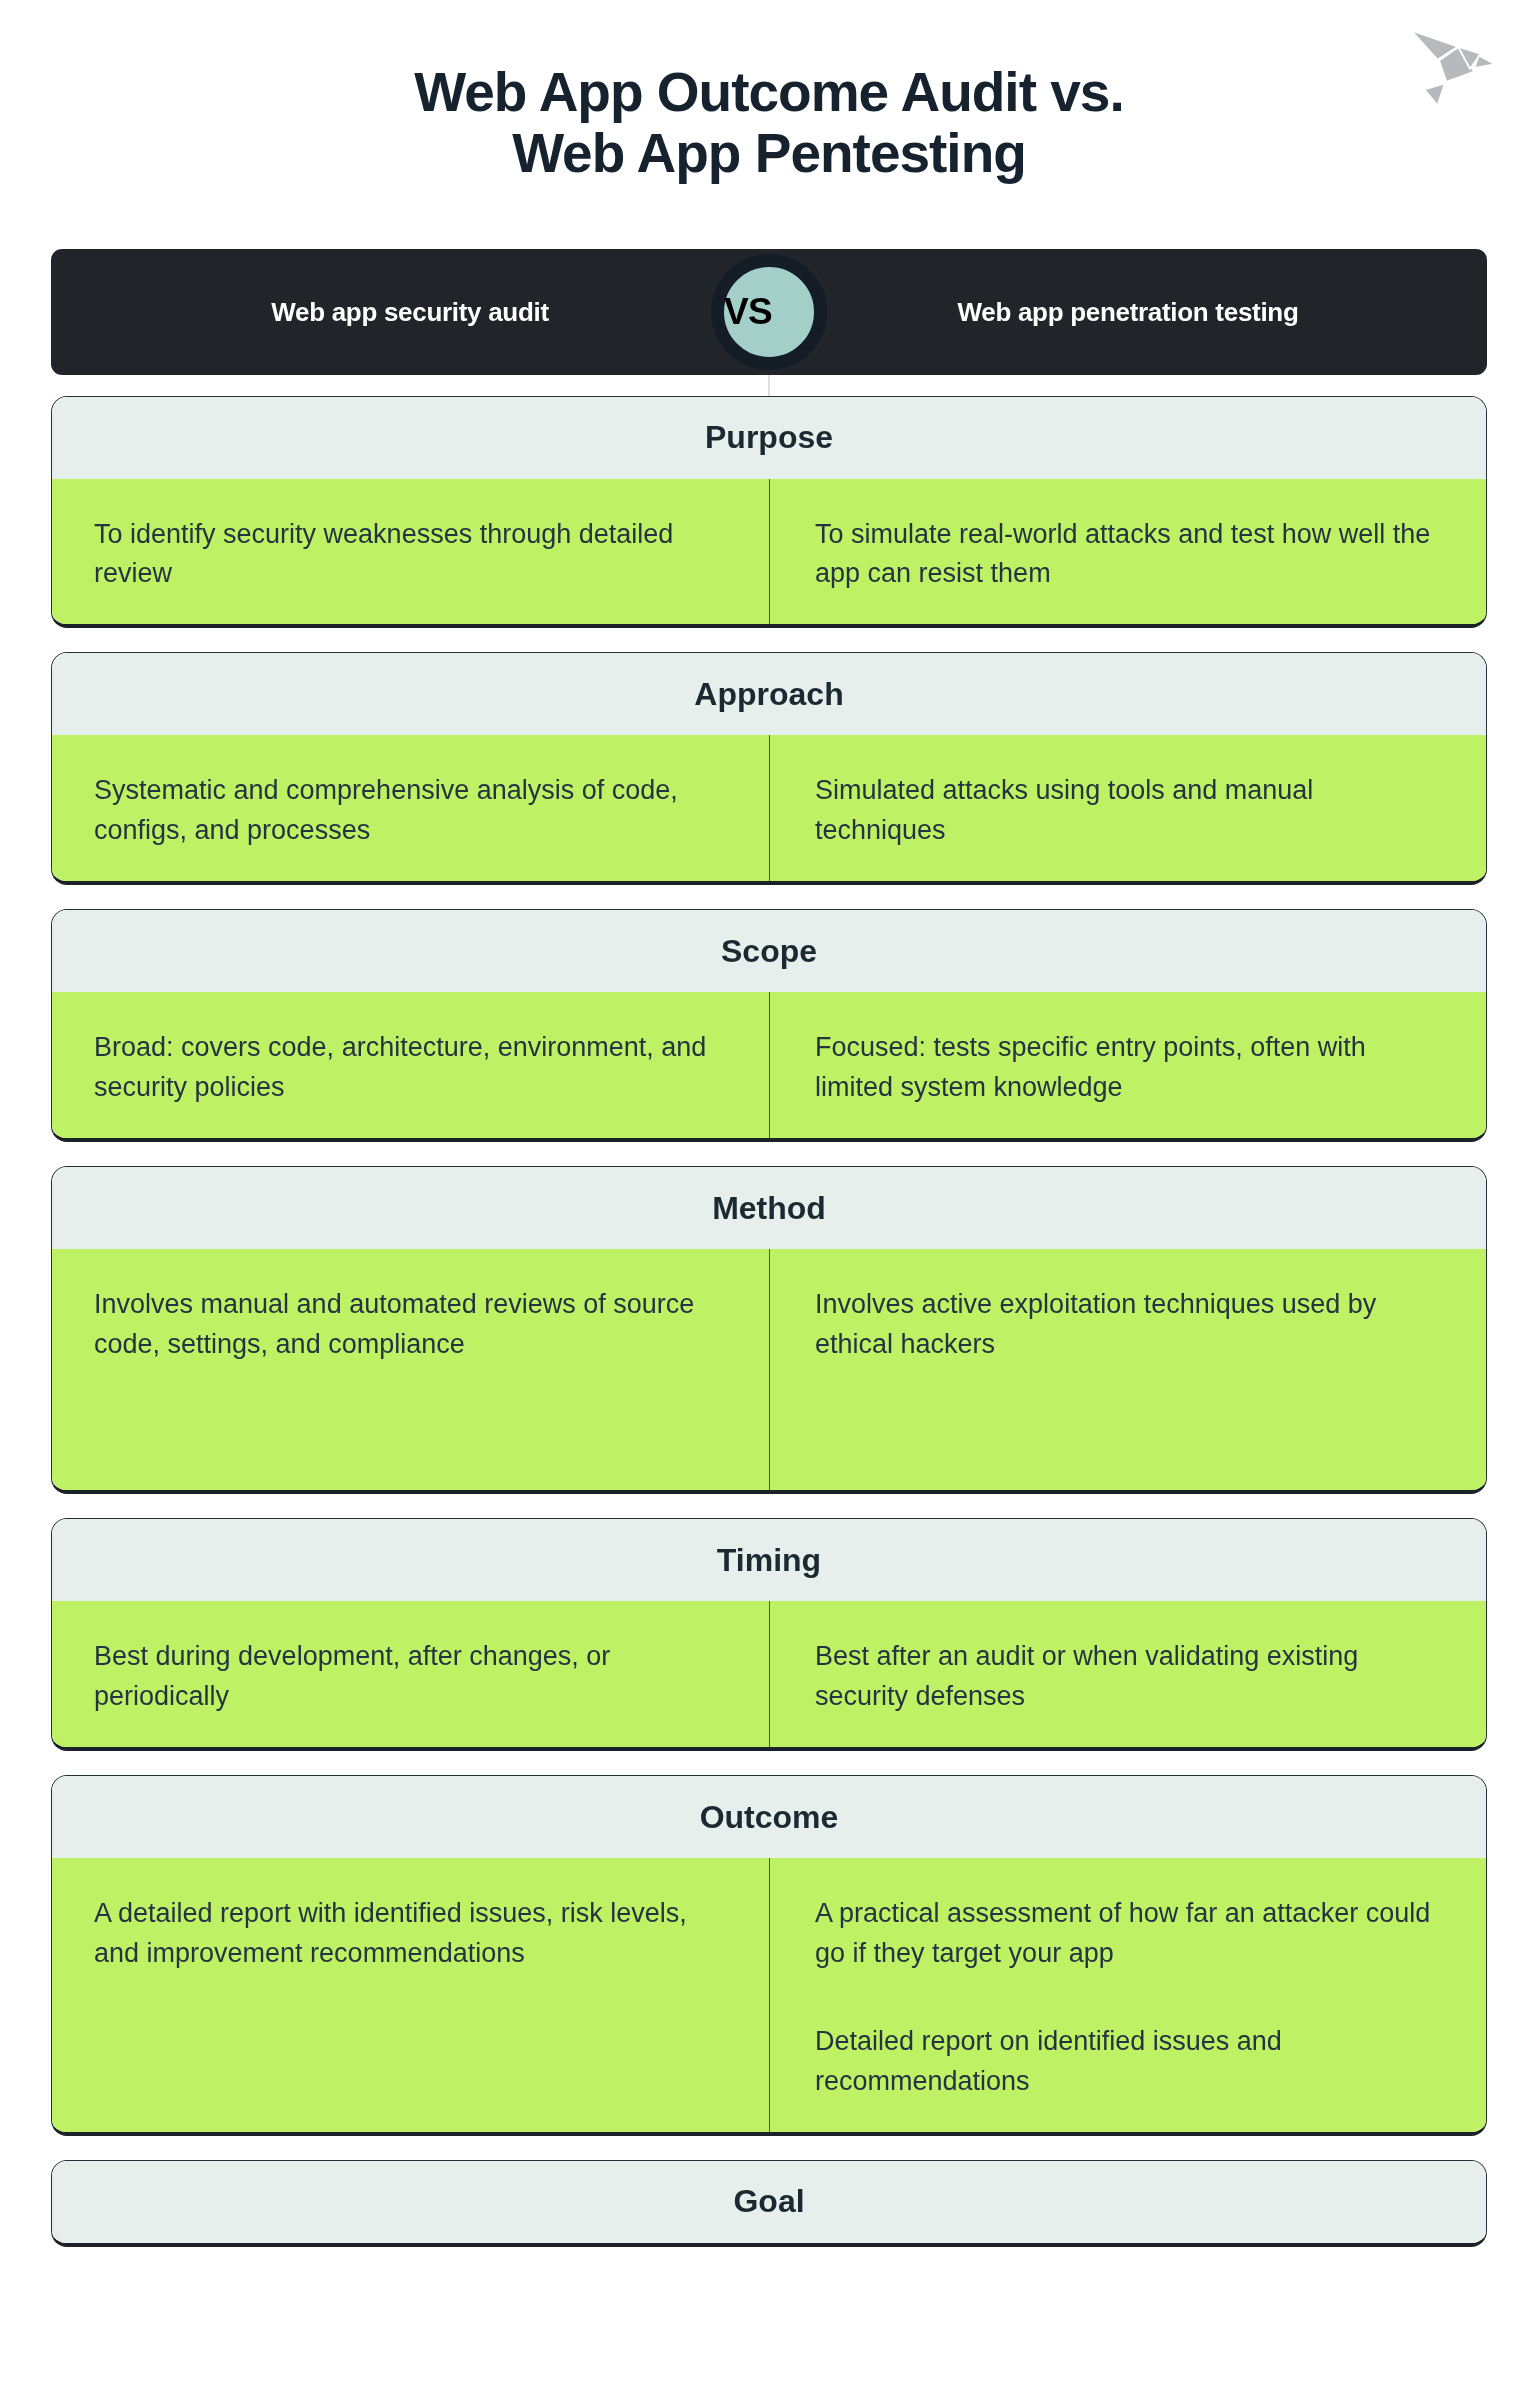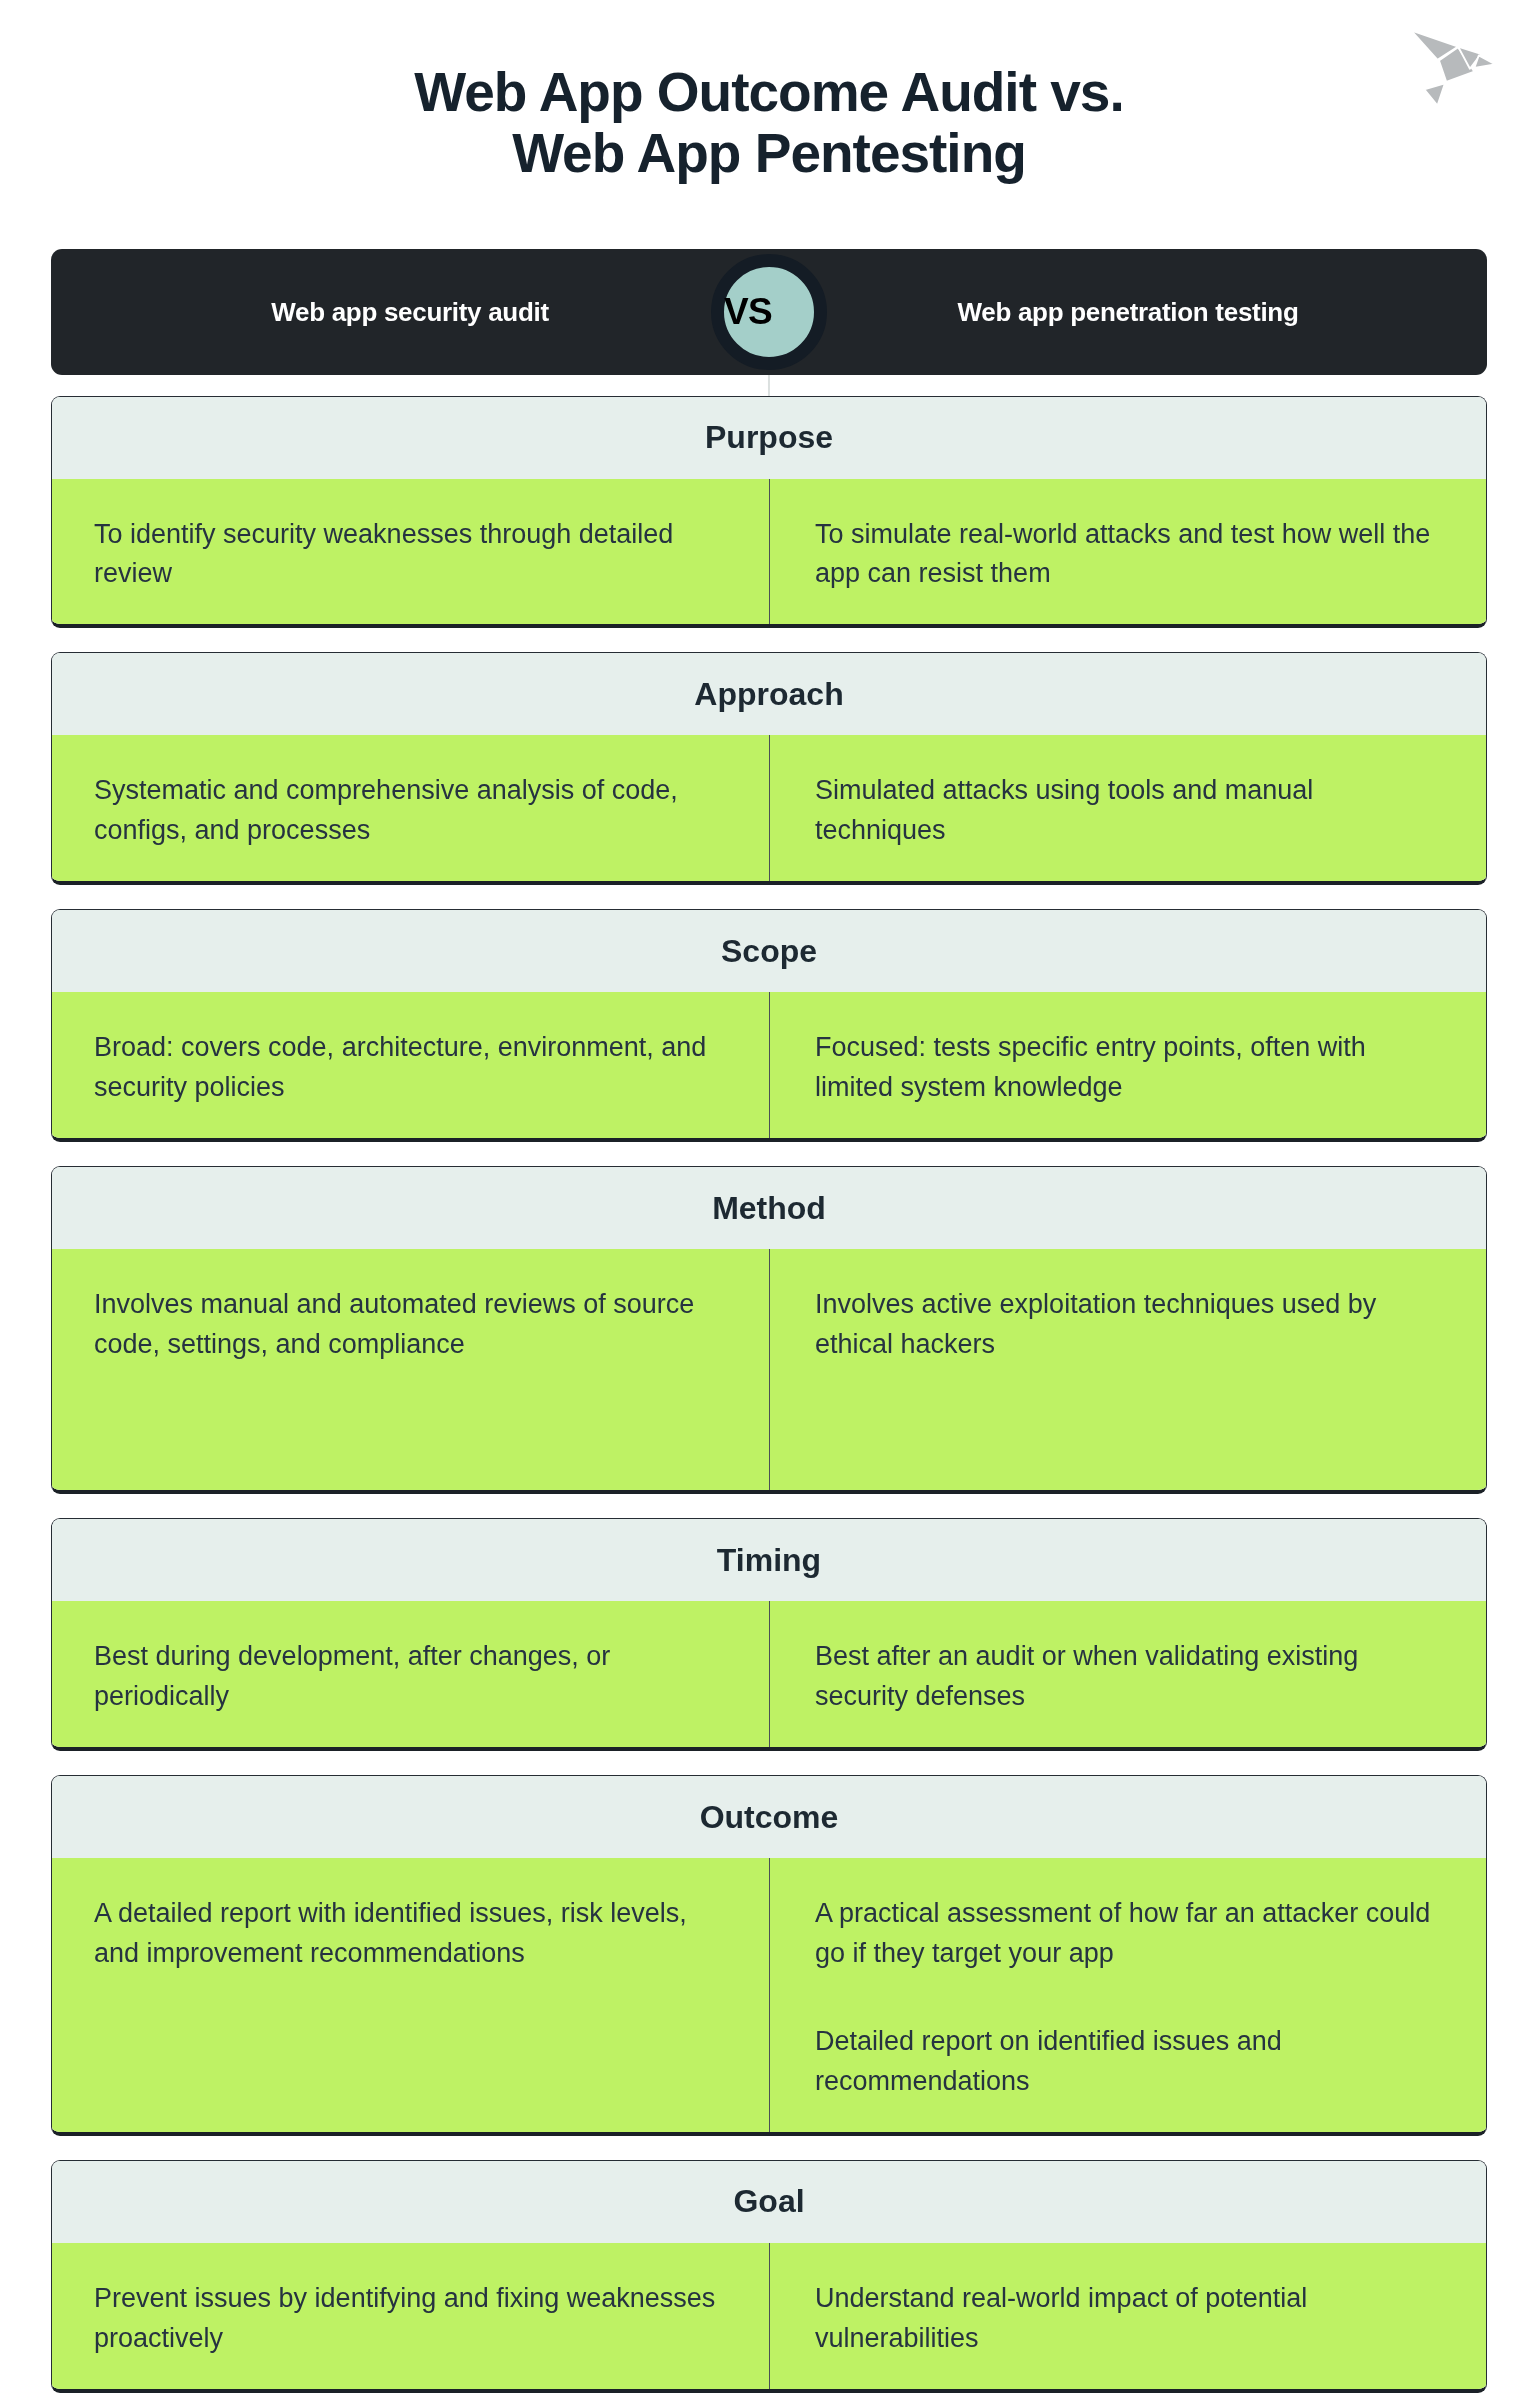--- a/index.html
+++ b/index.html
@@ -40,21 +40,21 @@
     width:116px;height:116px;border-radius:50%;
     background:var(--badge-fill);border:13.7px solid var(--badge-ring);
     display:flex;align-items:center;justify-content:flex-start;
     font-size:37px;font-weight:bold;color:#000000;letter-spacing:-0.7px;
   }
   .vs-tail{
     position:absolute;left:50%;top:100%;transform:translateX(-50%);
     width:2.1px;height:20.5px;background:#dbe0df;
   }
   .card{
-    margin:0 51px 24px;border-radius:9px;overflow:hidden;background:#ffffff;
+    margin:0 51px 24px;border-radius:16px;overflow:hidden;background:#ffffff;
     border:1.4px solid var(--card-border);
     border-bottom:4.8px solid var(--card-border-bottom);
   }
   .card-header{
     height:82px;background:var(--section-header-bg);
     display:flex;align-items:center;justify-content:center;
     font-size:32px;font-weight:bold;color:#1d2932;
   }
   .card-body{display:flex;min-height:145px;background:#bef264;}
   .card-body.tall{min-height:241px;}
@@ -157,24 +157,16 @@
       </div>
       <div class="col right">
         <p>A practical assessment of how far an attacker could go if they target your app</p>
         <p>Detailed report on identified issues and recommendations</p>
       </div>
     </div>
   </section>
 
   <section class="card">
     <div class="card-header">Goal</div>
-    <div class="card-body">
-      <div class="col left">
-        <p>Prevent issues by identifying and fixing weaknesses proactively</p>
-      </div>
-      <div class="col right">
-        <p>Understand real-world impact of potential vulnerabilities</p>
-      </div>
-    </div>
   </section>
 
 </div>
 
 
 </body></html>

